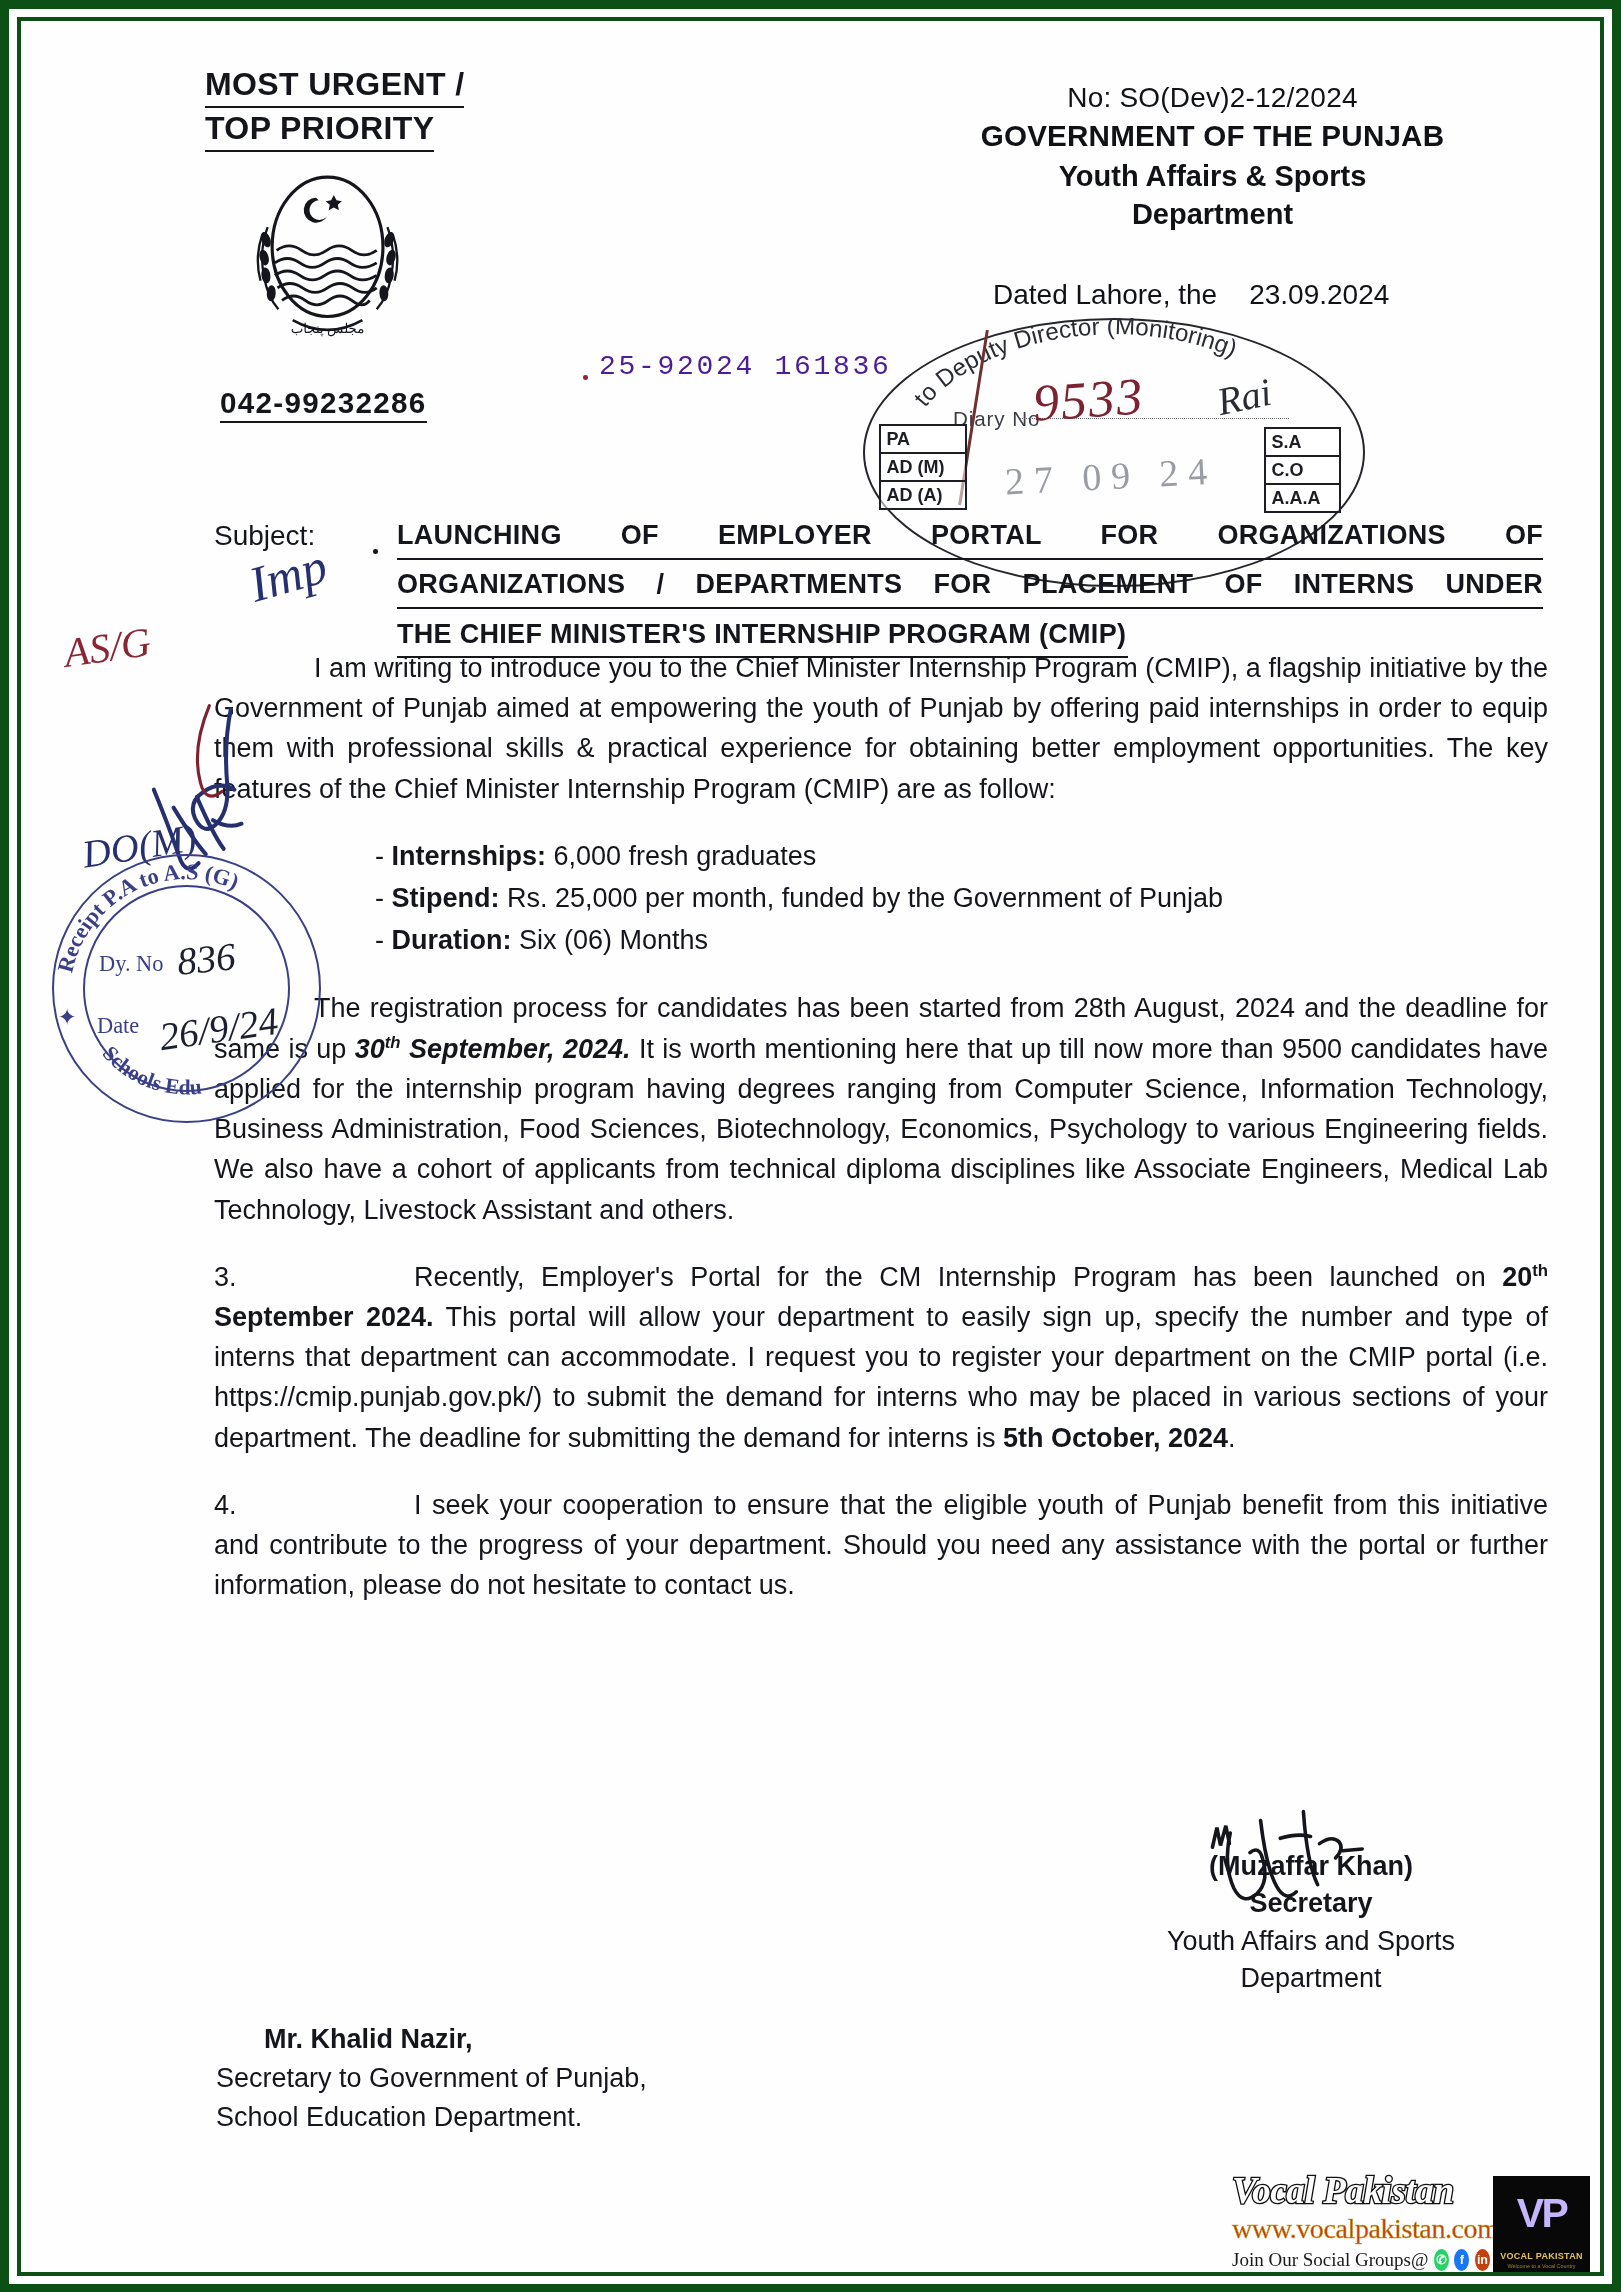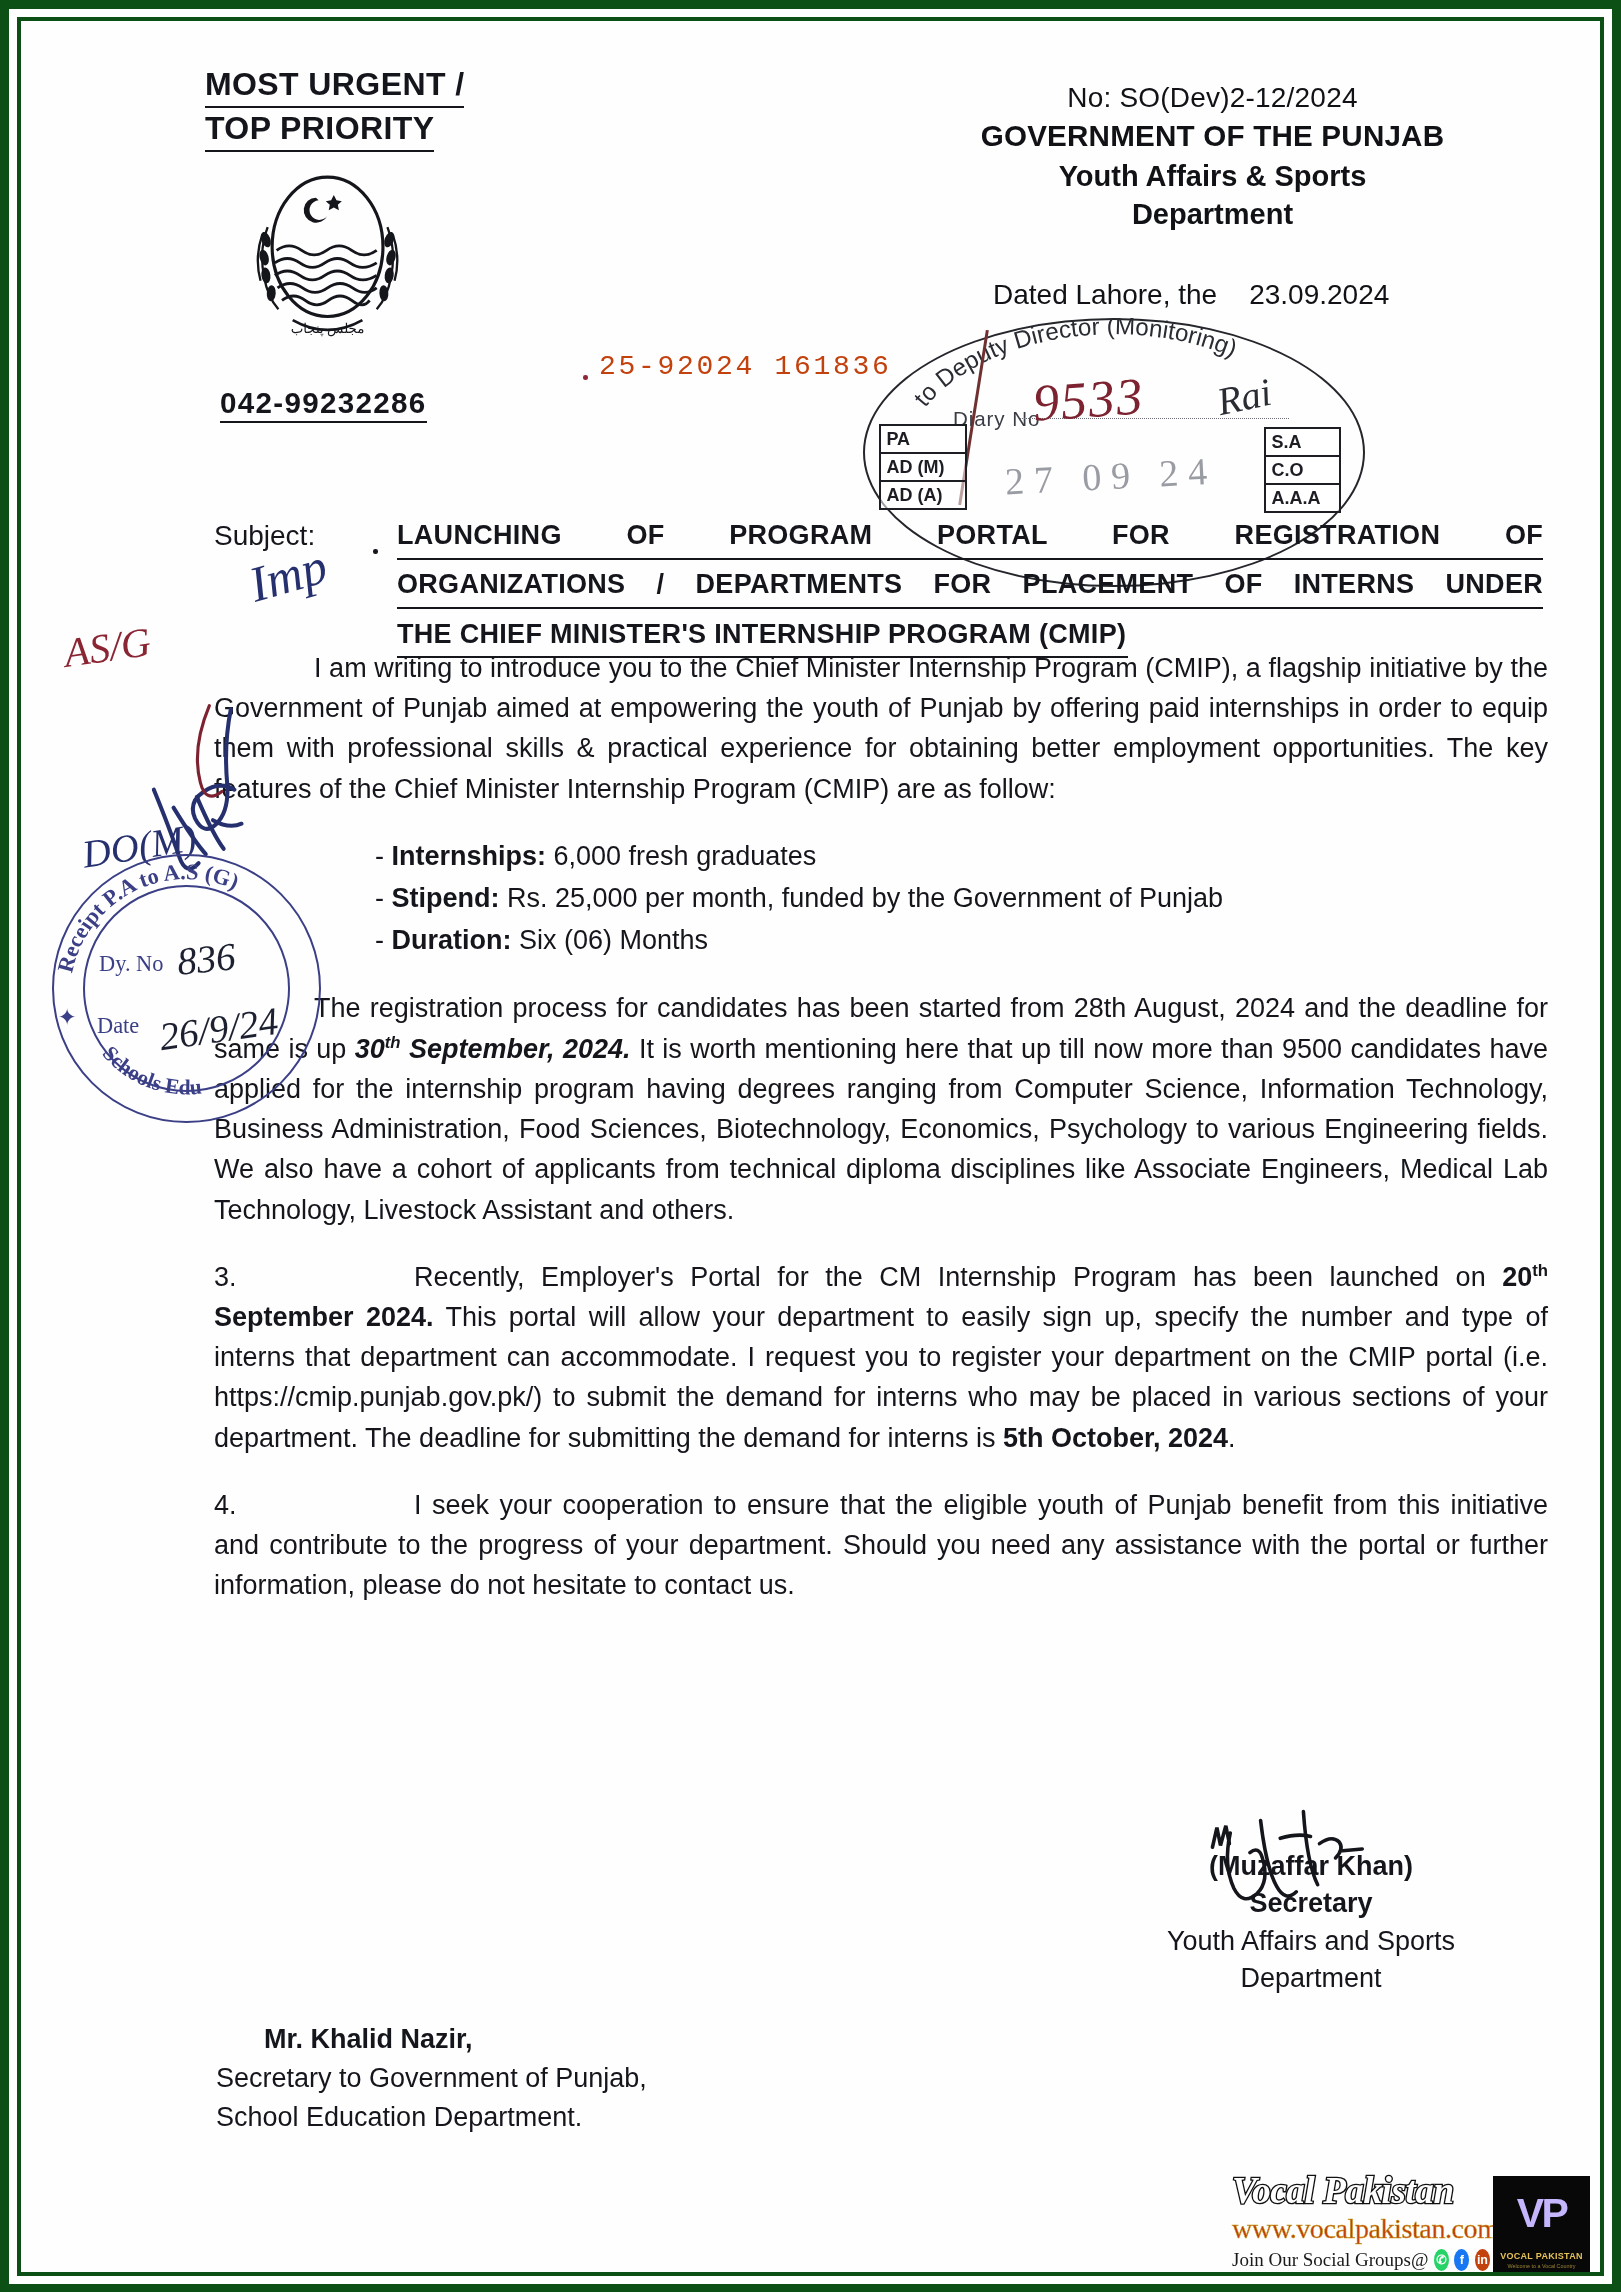--- a/index.html
+++ b/index.html
@@ -86,21 +86,21 @@
   }
   #dated-line .date-val { margin-left: 32px; font-weight: normal; }
 
   
   #fax-line {
     position: absolute;
     left: 578px; top: 330px;
     font-family: "Liberation Mono", monospace;
     font-size: 28px;
     letter-spacing: 2.7px;
-    color: #c2410c;
+    color: #4c1d95;
     white-space: nowrap;
   }
   #fax-dot {
     position: absolute;
     left: 562px; top: 354px;
     width: 4.5px; height: 4.5px; background: #8e2838; border-radius: 50%;
   }
 
   
   #diary-stamp {
@@ -514,21 +514,21 @@
       <div>S.A</div>
       <div>C.O</div>
       <div>A.A.A</div>
     </div>
   </div>
 
   <div id="subject-row">
     <div class="subject-label">Subject:</div>
     <div class="subject-dot"></div>
     <div id="subject-text">
-      <span>LAUNCHING OF PROGRAM PORTAL FOR REGISTRATION OF</span>
+      <span>LAUNCHING OF EMPLOYER PORTAL FOR ORGANIZATIONS OF</span>
       <span>ORGANIZATIONS / DEPARTMENTS FOR PLACEMENT OF INTERNS UNDER</span>
       <span class="lastline">THE CHIEF MINISTER'S INTERNSHIP PROGRAM (CMIP)</span>
     </div>
   </div>
 
   <div id="body-col">
 
     <p><span class="indent"></span><span>I am writing to introduce you to the Chief Minister Internship Program (CMIP), a flagship initiative by the Government of Punjab aimed at empowering the youth of Punjab by offering paid internships in order to equip them with professional skills &amp; practical experience for obtaining better employment opportunities. The key features of the Chief Minister Internship Program (CMIP) are as follow:</span></p>
 
     <div id="features-list">

